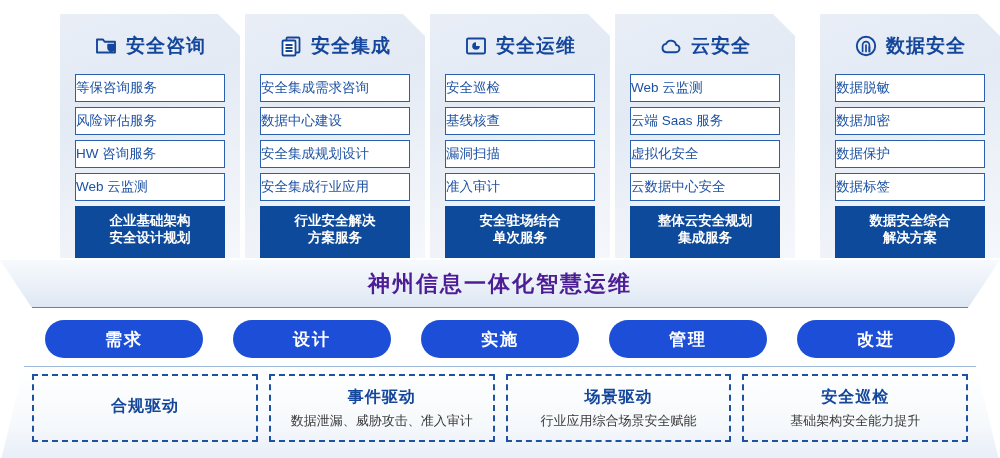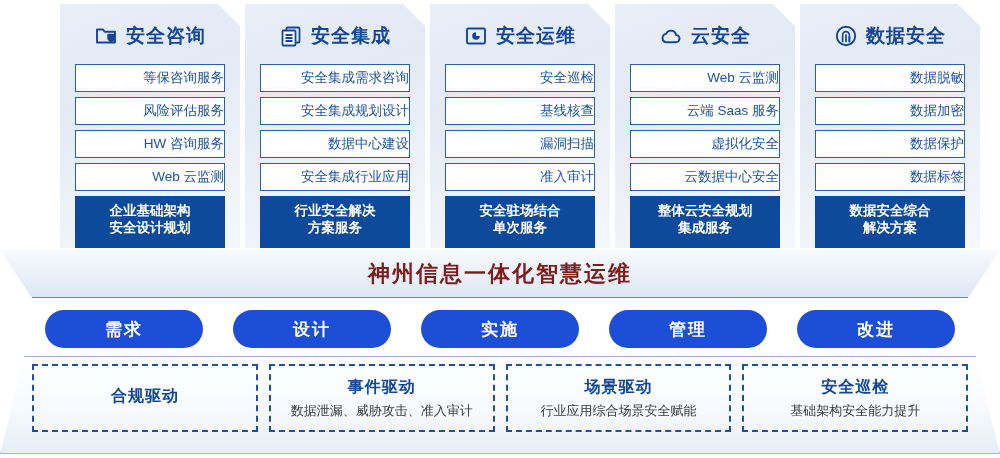--- a/index.html
+++ b/index.html
@@ -2,21 +2,21 @@
 <html><head>
 <meta charset="utf-8">
 <style>
   * { box-sizing: border-box; margin: 0; padding: 0; }
   html, body {
     width: 1000px; height: 458px;
     font-family: "Liberation Sans", "DejaVu Sans", sans-serif;
     background: #ffffff;
     overflow: hidden;
   }
-  #canvas { position: relative; width: 1000px; height: 358px; background: #fff; }
+  #canvas { position: relative; width: 1000px; height: 358px; background: #fff; margin-top: 10px; }
 
   
   .panels { position: absolute; left: 0; top: 0; width: 1000px; height: 250px; }
   .panel {
     position: absolute; top: 4px; width: 180px; height: 244px;
     background: linear-gradient(160deg, #e9eef7 0%, #e3eaf4 35%, #eef2f8 70%, #f4f7fb 100%);
     -webkit-clip-path: polygon(0 0, calc(100% - 22px) 0, 100% 22px, 100% 100%, 0 100%);
     clip-path: polygon(0 0, calc(100% - 22px) 0, 100% 22px, 100% 100%, 0 100%);
     padding: 0 15px;
   }
@@ -24,21 +24,21 @@
     display: flex; align-items: center; justify-content: center;
     gap: 8px; height: 48px; margin-top: 8px;
   }
   .panel-icon { width: 24px; height: 24px; display: block; flex: 0 0 auto; }
   .panel-title {
     font-size: 19px; font-weight: bold; color: #14479b; letter-spacing: 1px;
     white-space: nowrap;
   }
   .items { margin-top: 4px; }
   .item {
-    height: 28px; line-height: 26px; text-align: right;
+    height: 28px; line-height: 26px; text-align: left;
     background: #ffffff; border: 1px solid #2a5fae;
     color: #1d52a3; font-size: 13.5px; margin-bottom: 5px;
     white-space: nowrap; overflow: hidden;
   }
   .summary {
     background: #0d4a9c; color: #ffffff; font-weight: bold;
     font-size: 13.5px; line-height: 17px; text-align: center;
     padding: 6px 2px 23px; margin-top: 3px;
   }
 
@@ -52,21 +52,21 @@
     -webkit-clip-path: polygon(0 0, 1000px 0, 968px 100%, 32px 100%);
     clip-path: polygon(0 0, 1000px 0, 968px 100%, 32px 100%);
   }
   .banner-shape::after {
     content: ""; position: absolute; left: 32px; right: 32px; bottom: 0;
     height: 1px; background: #5b86c4;
   }
   .banner-text {
     position: absolute; inset: 0; display: flex;
     align-items: center; justify-content: center;
-    font-size: 22px; font-weight: bold; color: #7f1d1d; letter-spacing: 2px;
+    font-size: 22px; font-weight: bold; color: #4c1d95; letter-spacing: 2px;
   }
 
   
   .pills {
     position: absolute; left: 45px; top: 310px; width: 910px; height: 38px;
     display: flex; justify-content: space-between;
   }
   .pill {
     width: 158px; height: 38px; border-radius: 19px;
     background: #1d4ed8; color: #fff;
@@ -137,22 +137,22 @@
             <rect x="3.5" y="6.5" width="13" height="15" rx="1" fill="#fff"></rect>
             <line x1="6.5" y1="11" x2="13.5" y2="11" stroke-width="2"></line>
             <line x1="6.5" y1="14" x2="13.5" y2="14" stroke-width="2"></line>
             <line x1="6.5" y1="17" x2="13.5" y2="17" stroke-width="2"></line>
           </svg>
         </span>
         <span class="panel-title">安全集成</span>
       </div>
       <div class="items">
         <div class="item">安全集成需求咨询</div>
+        <div class="item">数据中心建设</div>
         <div class="item">安全集成规划设计</div>
-        <div class="item">数据中心建设</div>
         <div class="item">安全集成行业应用</div>
       </div>
       <div class="summary">
         <div>行业安全解决</div>
         <div>方案服务</div>
       </div>
     </div>
 
     <div class="panel" style="left:430px">
       <div class="panel-head">
@@ -190,21 +190,21 @@
         <div class="item">云端 Saas 服务</div>
         <div class="item">虚拟化安全</div>
         <div class="item">云数据中心安全</div>
       </div>
       <div class="summary">
         <div>整体云安全规划</div>
         <div>集成服务</div>
       </div>
     </div>
 
-    <div class="panel" style="left:800px">
+    <div class="panel" style="left:820px">
       <div class="panel-head">
         <span class="panel-icon">
           <svg viewBox="0 0 24 24" width="24" height="24" fill="none" stroke="#14479b" stroke-width="1.7" stroke-linecap="round">
             <circle cx="12" cy="12" r="9.2" stroke-width="1.9"></circle>
             <path d="M8.6 17.4V11a3.4 3.4 0 0 1 6.8 0v6.4"></path>
             <path d="M12 17.4V11"></path>
             <path d="M15.4 13.2v4.2"></path>
           </svg>
         </span>
         <span class="panel-title">数据安全</span>

